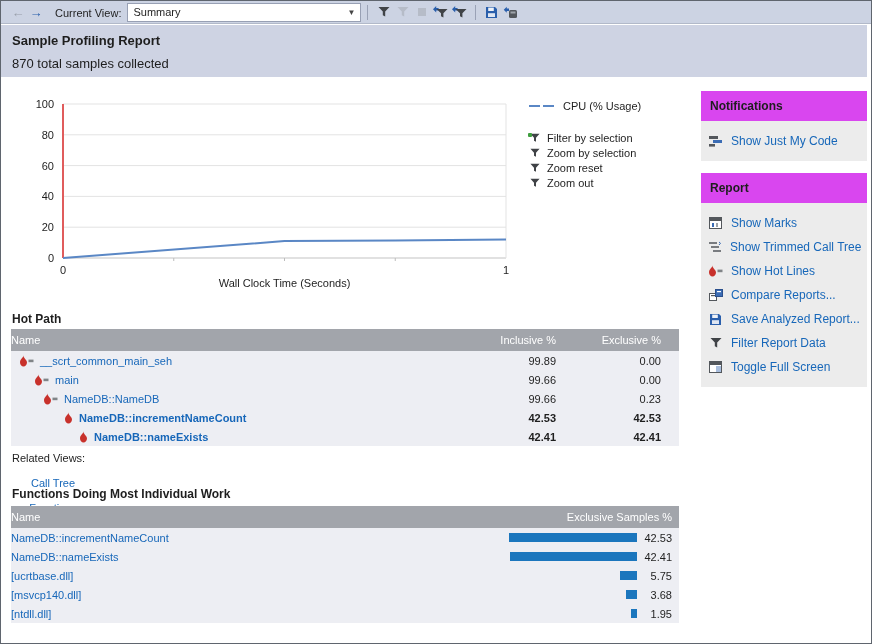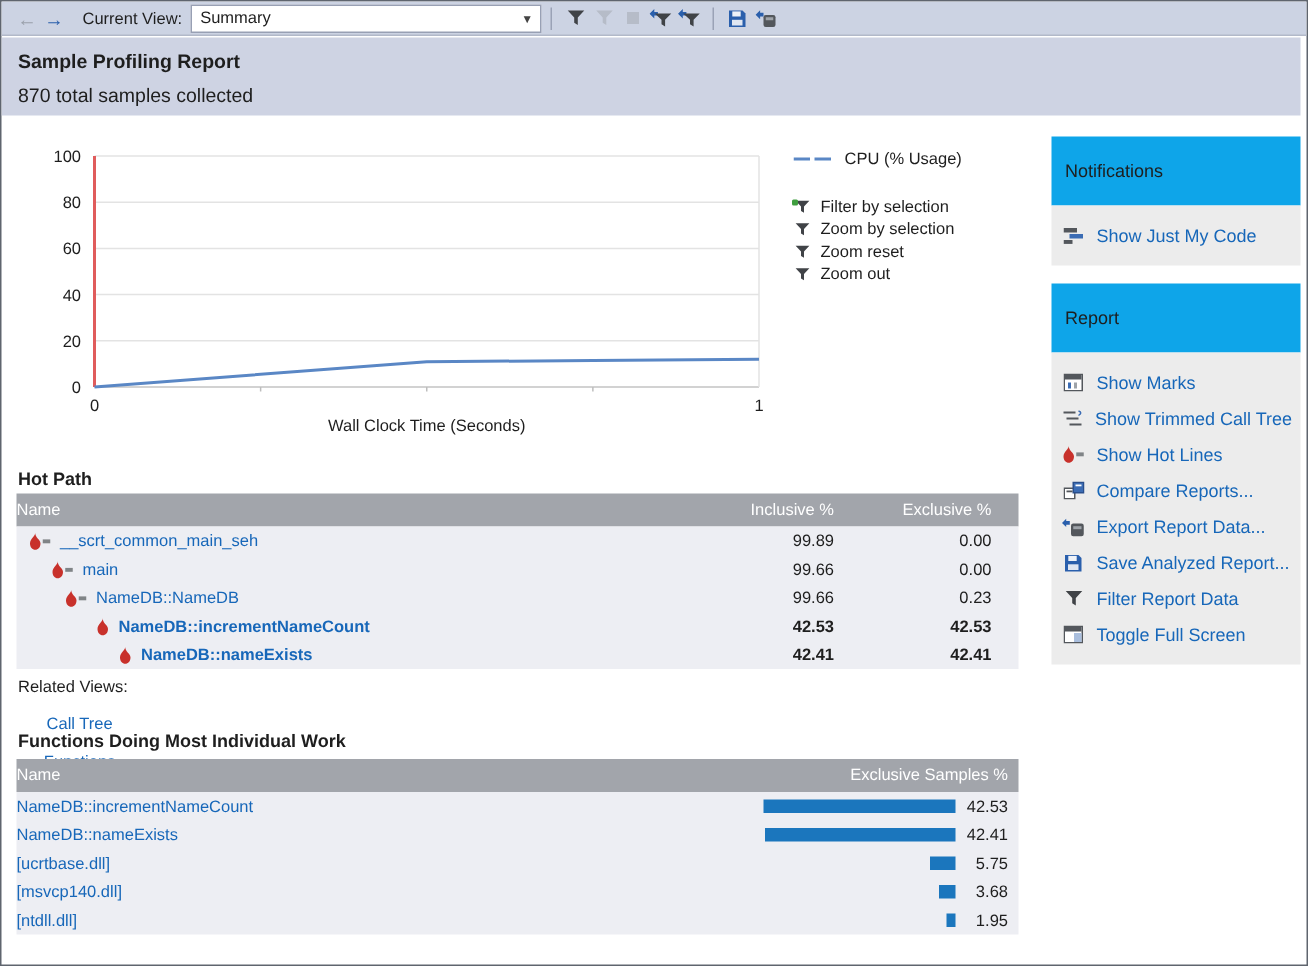--- a/index.html
+++ b/index.html
@@ -24,21 +24,21 @@
   
   .chart-svg{position:absolute;left:8px;top:92px;}
   .legend{position:absolute;left:528px;top:99px;display:flex;align-items:center;gap:7px;font-size:11px;color:#1e1e1e;}
   .chart-actions{position:absolute;left:529px;top:129px;}
   .chart-action{display:flex;align-items:center;gap:7px;height:15px;font-size:11px;color:#1e1e1e;cursor:default;position:relative;}
   .green-tick{position:absolute;left:-2px;top:0px;width:4px;height:4px;background:#3f9e3f;border-radius:1px;}
 
   
   .sidebar{position:absolute;left:700px;top:90px;width:166px;}
   .panel{margin-bottom:12px;}
-  .panel-header{height:22px;background:#0ea5e9;color:#1e1e1e;font-weight:normal;font-size:12px;line-height:22px;padding:12px 9px;}
+  .panel-header{height:22px;background:#d946ef;color:#1e1e1e;font-weight:bold;font-size:12px;line-height:22px;padding:4px 9px;}
   .panel-body{background:#ececec;padding:8px 7px;}
   .side-item{display:flex;align-items:center;gap:8px;height:24px;font-size:12px;cursor:default;}
   .side-item .lnk{white-space:nowrap;}
   .si-icon{width:15px;display:flex;justify-content:center;}
 
   
   .section-title{position:absolute;left:11px;font-size:12px;font-weight:bold;color:#1e1e1e;}
   .vstable{position:absolute;left:10px;width:668px;font-size:11px;}
   .t-header{display:flex;align-items:center;height:22px;background:#a2a5ab;color:#fff;}
   .t-body{background:#edeef3;}
@@ -246,30 +246,20 @@
                 <rect x="0.5" y="4.5" width="7" height="7" fill="#fff" stroke="#53575c"></rect>
                 <rect x="6.5" y="0.5" width="7" height="7" fill="#3b6cb4" stroke="#2a4f8c"></rect>
                 <rect x="2" y="6" width="4" height="1.2" fill="#53575c"></rect>
                 <rect x="8" y="2" width="4" height="1.2" fill="#fff"></rect>
               </svg>
             </span>
             <a class="lnk">Compare Reports...</a>
           </div>
           <div class="side-item">
             <span class="si-icon">
-              <svg width="15" height="13" viewBox="0 0 15 13">
-                <path d="M0 4.5 L3.5 1 L3.5 3 L6.5 3 L6.5 6 L3.5 6 L3.5 8 Z" fill="#2a5fac" transform="scale(0.8)"></path>
-                <rect x="6" y="4" width="8.5" height="8.5" rx="1.5" fill="#53575c"></rect>
-                <rect x="7.5" y="5.8" width="5.5" height="2" fill="#9ea3a9"></rect>
-              </svg>
-            </span>
-            <a class="lnk">Export Report Data...</a>
-          </div>
-          <div class="side-item">
-            <span class="si-icon">
               <svg width="13" height="13" viewBox="0 0 13 13">
                 <path d="M1 1 H10 L12 3 V12 H1 Z" fill="#2a5fac"></path>
                 <rect x="3.2" y="1.6" width="5.6" height="3.4" fill="#eef2f8"></rect>
                 <rect x="3" y="7.2" width="7" height="3.8" fill="#dfe6f2"></rect>
               </svg>
             </span>
             <a class="lnk">Save Analyzed Report...</a>
           </div>
           <div class="side-item">
             <span class="si-icon">

